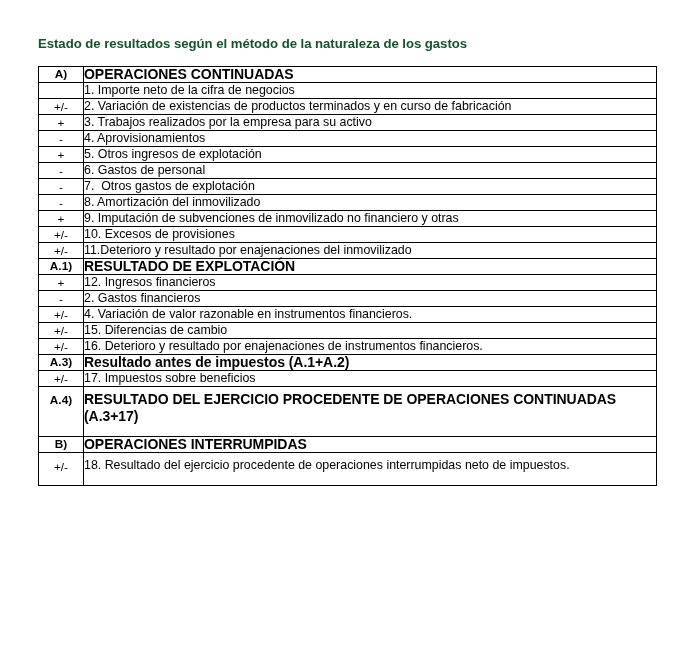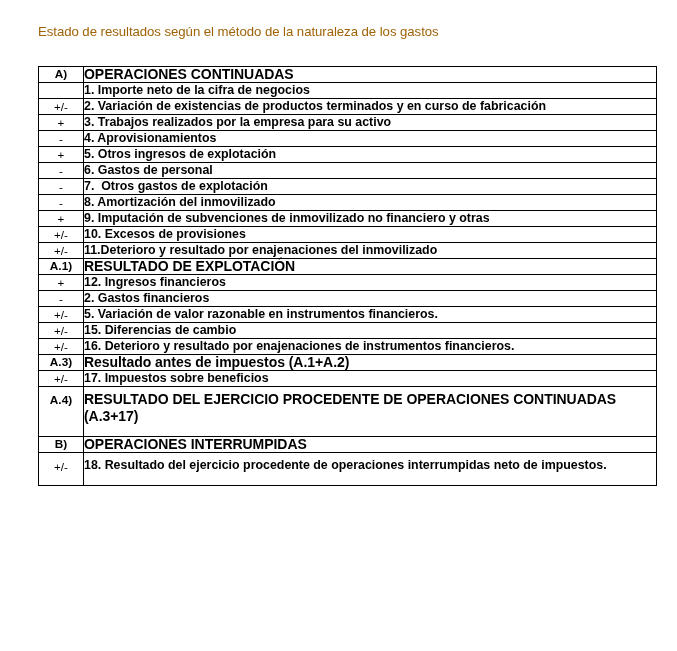--- a/index.html
+++ b/index.html
@@ -18,27 +18,27 @@
     position: relative;
     width: 677px;
     height: 651px;
     box-sizing: border-box;
     background: #ffffff;
     overflow: hidden;
   }
   .doc-title {
     position: absolute;
     left: 38px;
-    top: 24px;
+    top: 36px;
     font-size: 13.2px;
-    font-weight: normal;
+    font-weight: bold;
     letter-spacing: -0.05px;
     line-height: 16px;
     white-space: nowrap;
-    color: #a16207;
+    color: #14532d;
   }
   .table-wrap {
     position: absolute;
     left: 38px;
     top: 66px;
     width: 618px;
   }
   table.fin-table {
     border-collapse: collapse;
     width: 618px;
@@ -61,21 +61,20 @@
     padding: 3px 2px 4px 2px;
     height: 14px;
   }
   td.desc {
     text-align: left;
     font-size: 12.4px;
     line-height: 15px;
     padding: 3px 4px 4px 7px;
     height: 14px;
     white-space: pre-wrap;
-    font-weight: bold;
   }
   tr.bold td.sign,
   tr.bold td.desc {
     font-weight: bold;
   }
   tr.bold td.sign { font-size: 11.8px; }
   tr.bold td.desc { font-size: 14px; letter-spacing: -0.05px; }
 
   tr.two-line td.desc {
     line-height: 17px;
@@ -156,21 +155,21 @@
           <tr>
             <td class="sign">+</td>
             <td class="desc">12. Ingresos financieros</td>
           </tr>
           <tr>
             <td class="sign">-</td>
             <td class="desc">2. Gastos financieros</td>
           </tr>
           <tr>
             <td class="sign">+/-</td>
-            <td class="desc">5. Variación de valor razonable en instrumentos financieros.</td>
+            <td class="desc">4. Variación de valor razonable en instrumentos financieros.</td>
           </tr>
           <tr>
             <td class="sign">+/-</td>
             <td class="desc">15. Diferencias de cambio</td>
           </tr>
           <tr>
             <td class="sign">+/-</td>
             <td class="desc">16. Deterioro y resultado por enajenaciones de instrumentos financieros.</td>
           </tr>
           <tr class="bold">

